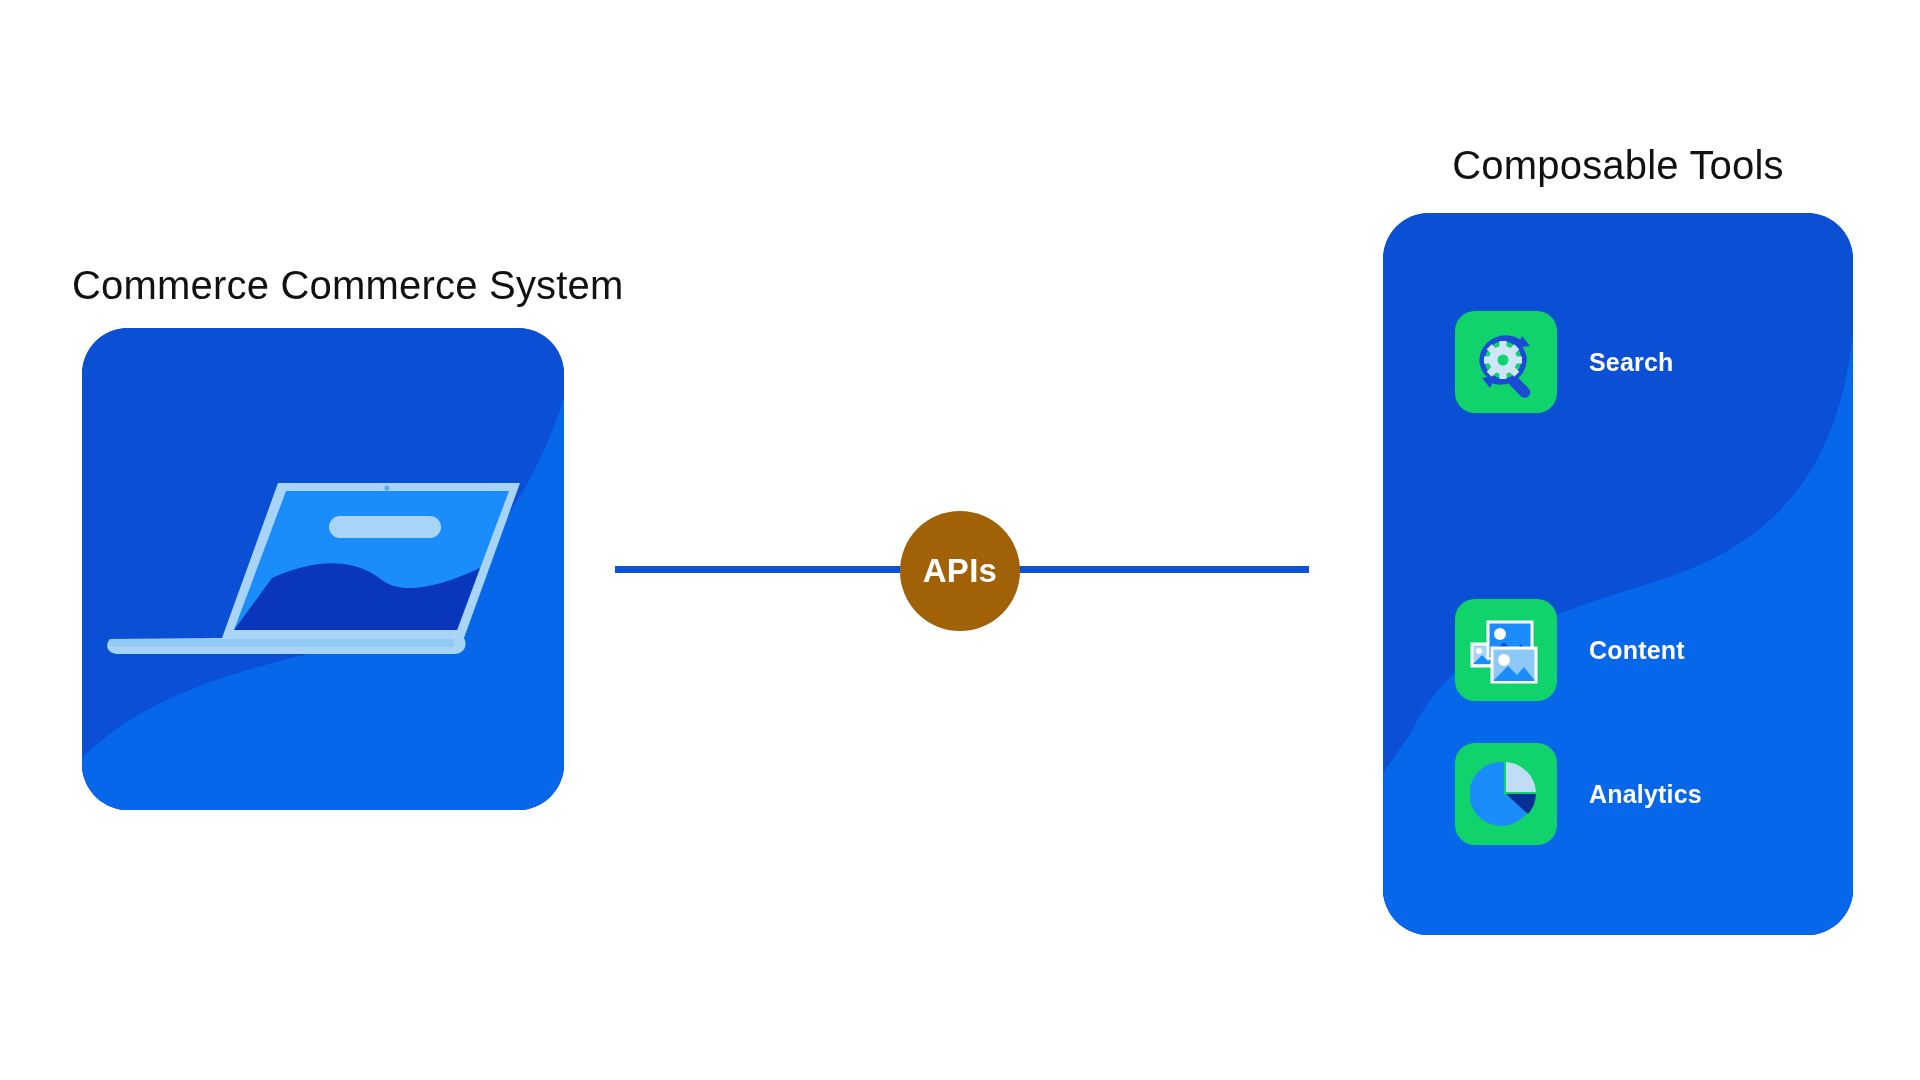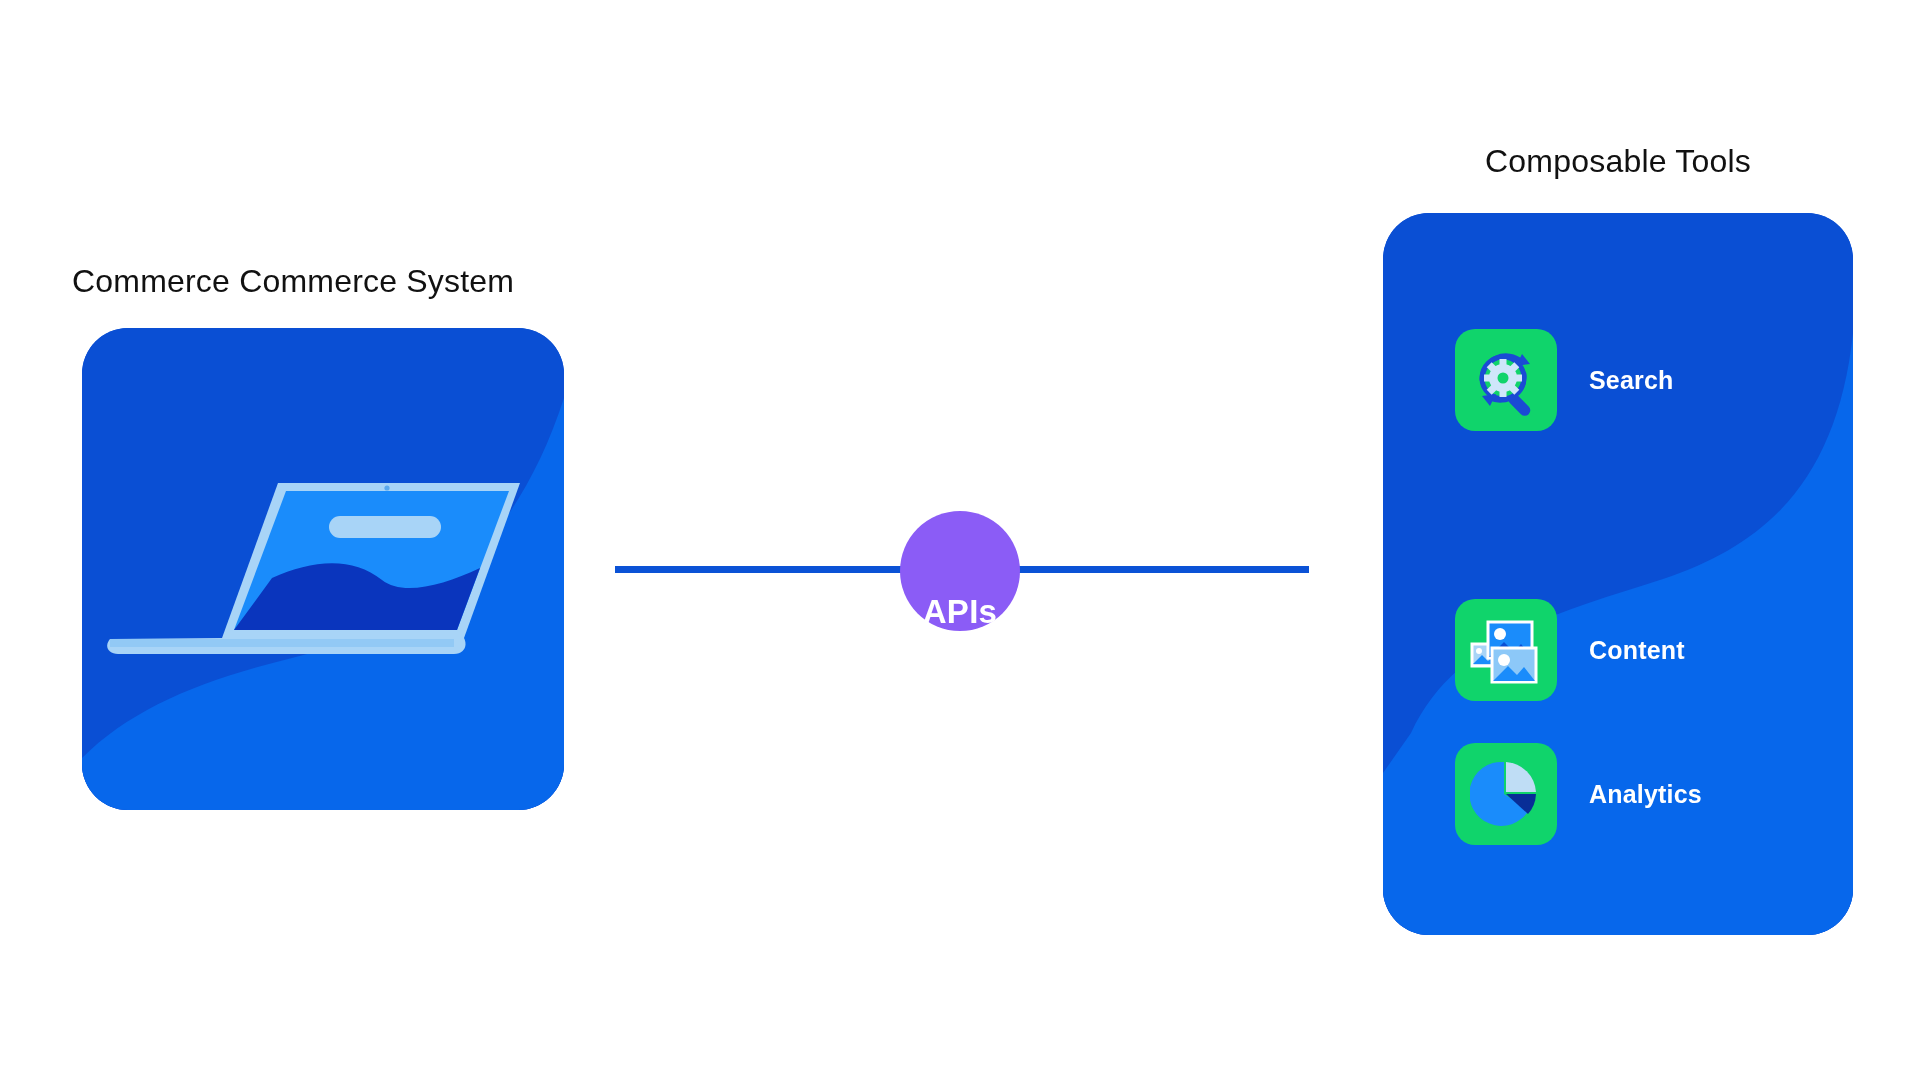--- a/index.html
+++ b/index.html
@@ -20,21 +20,21 @@
     position: absolute;
     inset: 0;
   }
 
   
   .heading {
     position: absolute;
     color: #111111;
     font-family: "Liberation Sans", sans-serif;
     font-weight: 400;
-    font-size: 32px;
+    font-size: 40px;
     letter-spacing: 0.2px;
     white-space: nowrap;
   }
   #left-heading {
     left: 72px;
     top: 263px;
   }
   #right-heading {
     left: 1383px;
     top: 143px;
@@ -87,23 +87,23 @@
     height: 7px;
     background: #0B52D6;
   }
   #apis-node {
     position: absolute;
     left: 900px;
     top: 511px;
     width: 120px;
     height: 120px;
     border-radius: 50%;
-    background: #8b5cf6;
+    background: #a16207;
     display: flex;
-    align-items: flex-end;
+    align-items: center;
     justify-content: center;
   }
   #apis-label {
     color: #ffffff;
     font-family: "Liberation Sans", sans-serif;
     font-weight: 700;
     font-size: 33px;
     letter-spacing: 0.3px;
   }
 
@@ -180,21 +180,21 @@
   </div>
 
   <div class="card" id="right-card">
     <svg class="card-swoosh" viewBox="0 0 470 722" preserveAspectRatio="none">
       <rect x="0" y="0" width="470" height="722" fill="#0A4FD4"></rect>
       <path d="M470 120 C 455 260 390 330 280 366 C 160 404 70 430 28 520 L 0 560 L 0 722 L 470 722 Z" fill="#0767EB"></path>
     </svg>
 
     <div class="tools-list">
 
-      <div class="tool-row" style="top: 116px;">
+      <div class="tool-row" style="top: 98px;">
         <div class="tool-icon-tile">
           <svg width="72" height="72" viewBox="0 0 72 72">
 
             <path d="M12 36 A 24 24 0 0 1 52 18" fill="none" stroke="#1A4BD4" stroke-width="5" stroke-linecap="round"></path>
             <path d="M54 30 A 24 24 0 0 1 20 54" fill="none" stroke="#1A4BD4" stroke-width="5" stroke-linecap="round"></path>
             <polygon points="52,10 60,20 46,22" fill="#1A4BD4"></polygon>
             <polygon points="20,62 12,52 26,50" fill="#1A4BD4"></polygon>
 
             <circle cx="33" cy="34" r="21" fill="none" stroke="#1A4BD4" stroke-width="5"></circle>
 

